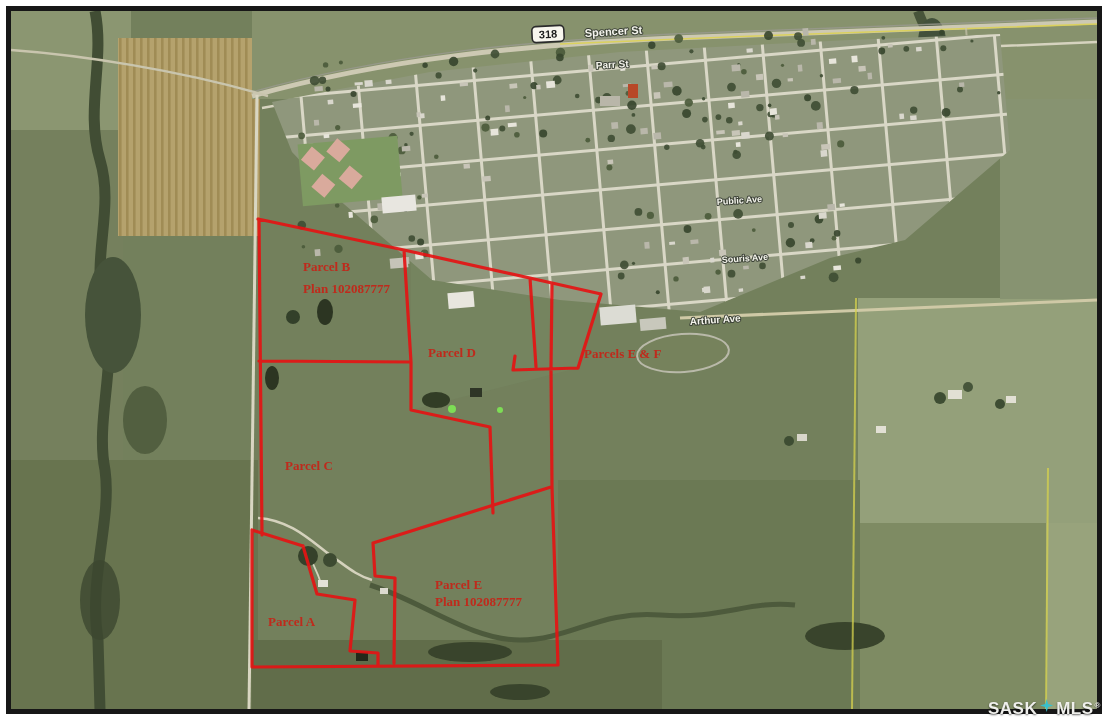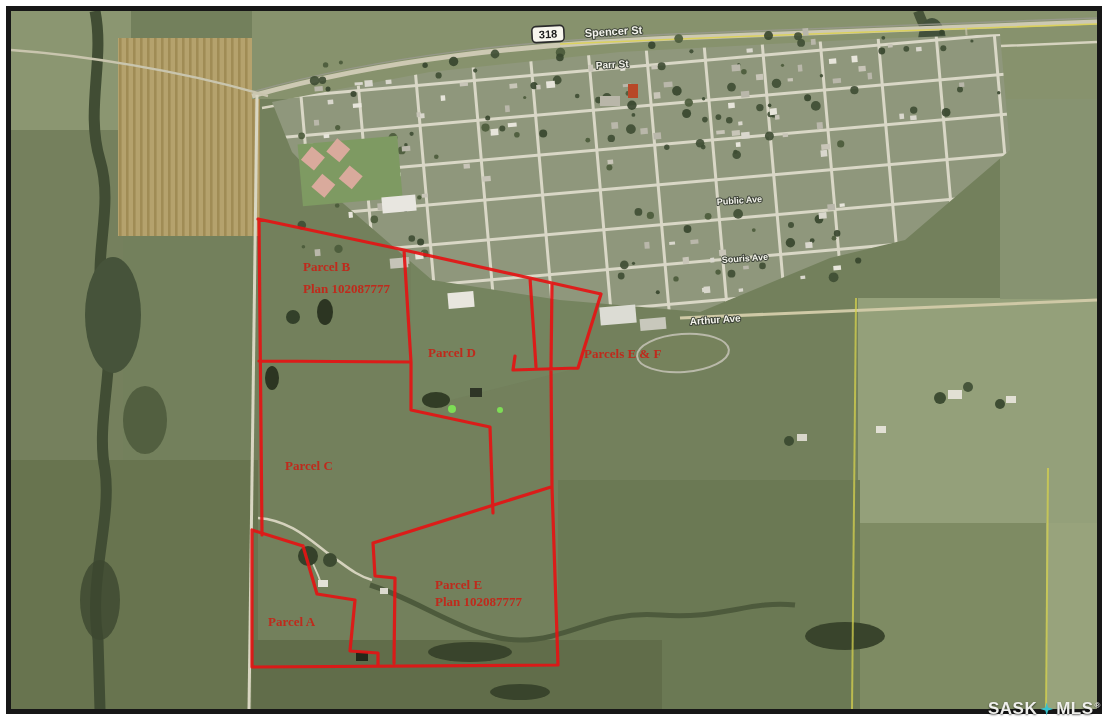--- a/index.html
+++ b/index.html
@@ -1,19 +1,19 @@
 <!DOCTYPE html>
 <html><head>
 <meta charset="utf-8">
 <style>
   html,body{margin:0;padding:0;background:#ffffff;}
   .page{position:relative;width:1108px;height:720px;background:#ffffff;overflow:hidden;
         font-family:"Liberation Sans", sans-serif;}
   .page svg{position:absolute;left:0;top:0;}
-  .mls-logo{position:absolute;right:7px;bottom:1px;z-index:20;display:flex;align-items:center;
+  .mls-logo{position:absolute;right:7px;bottom:1px;z-index:20;display:flex;align-items:flex-start;
             color:#efefec;font-weight:bold;font-size:17px;letter-spacing:.5px;
             text-shadow:0 1px 2px rgba(0,0,0,.65);font-family:"Liberation Sans",sans-serif;}
   .mls-star{width:13px;height:13px;background:#38c1cd;display:inline-block;margin:0 3px;
             clip-path:polygon(50% 0,61% 39%,100% 50%,61% 61%,50% 100%,39% 61%,0 50%,39% 39%);}
   .mls-reg{font-size:8px;margin-left:1px;align-self:flex-start;margin-top:2px;}
   text{user-select:none;}
 </style>
 </head>
 <body>
 

